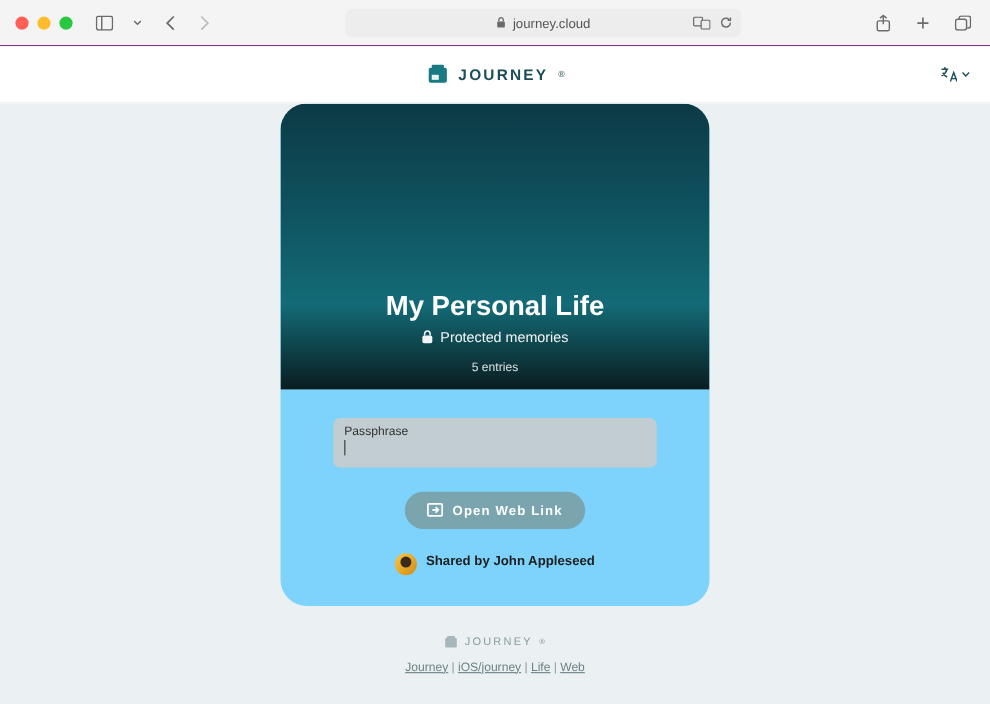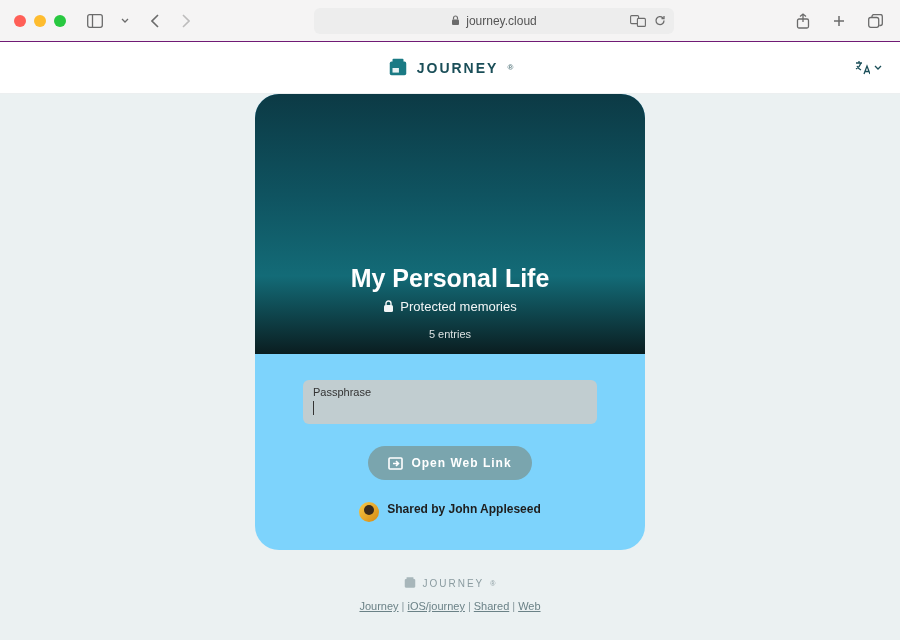--- a/index.html
+++ b/index.html
@@ -280,16 +280,16 @@
   <div class="footer">
     <div class="footer-brand">
       <svg width="14" height="14" viewBox="0 0 24 24" fill="#a7b6ba">
           <rect x="3" y="5" width="18" height="15" rx="2"></rect>
           <rect x="6" y="2" width="12" height="4" rx="1"></rect>
         </svg>
       <span>JOURNEY</span>
       <sup style="font-size:7px">®</sup>
     </div>
     <div class="footer-links">
-      <a>Journey</a><span class="sep">|</span><a>iOS/journey</a><span class="sep">|</span><a>Shared</a><span class="sep">|</span><a>Web</a>
+      <a>Journey</a><span class="sep">|</span><a>iOS/journey</a><span class="sep">|</span><a>Life</a><span class="sep">|</span><a>Web</a>
     </div>
   </div>
 </div>
 
 </body></html>

